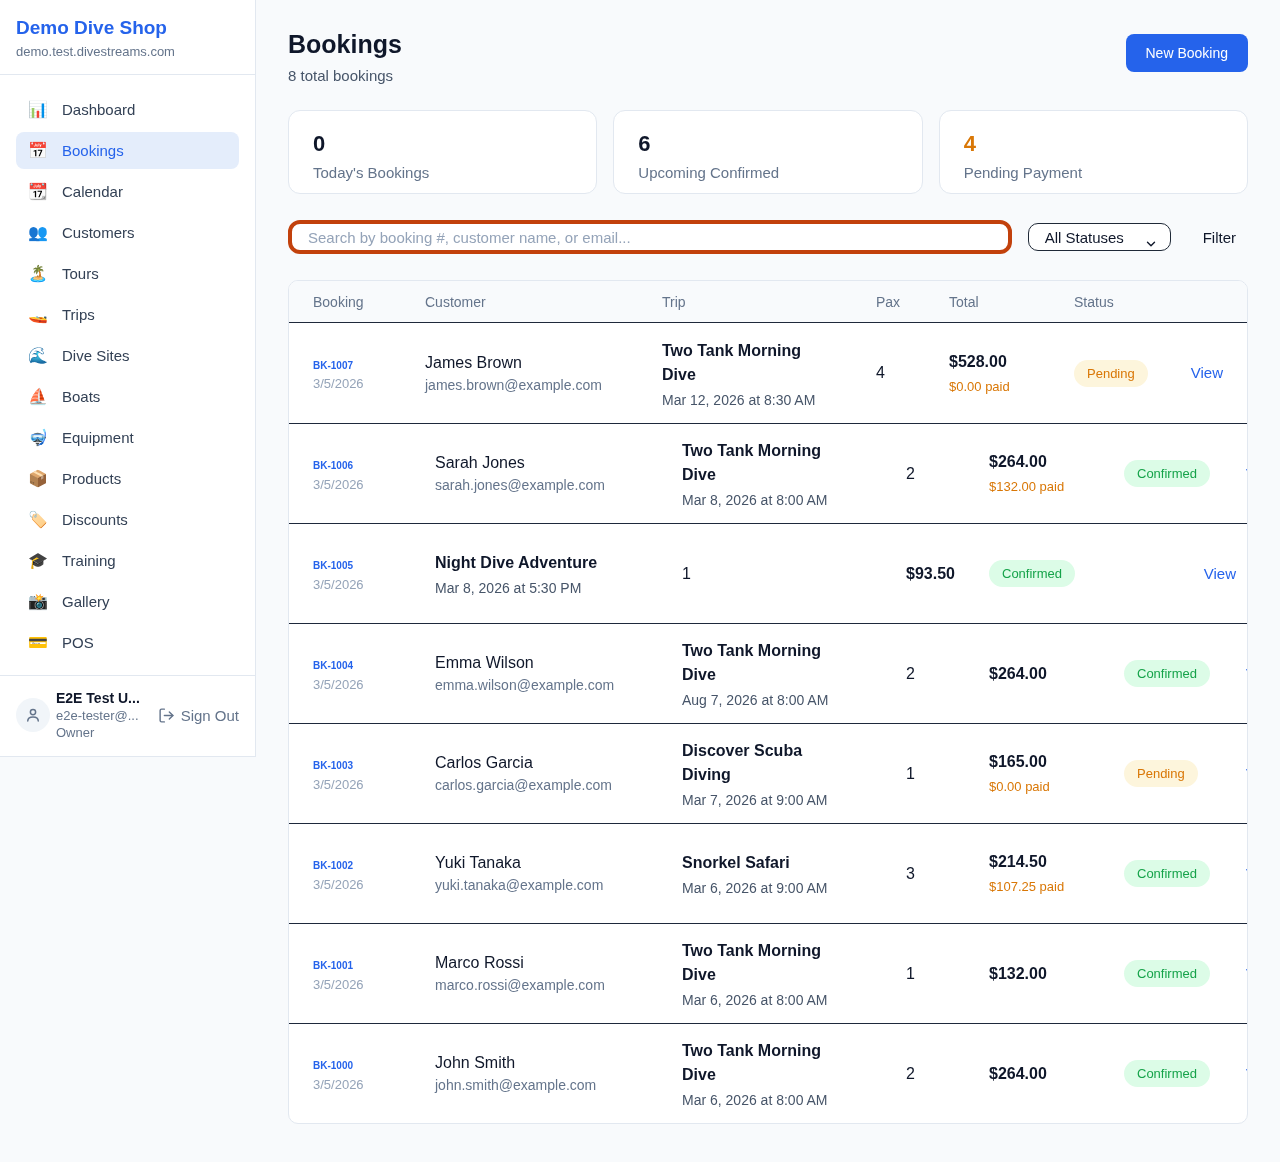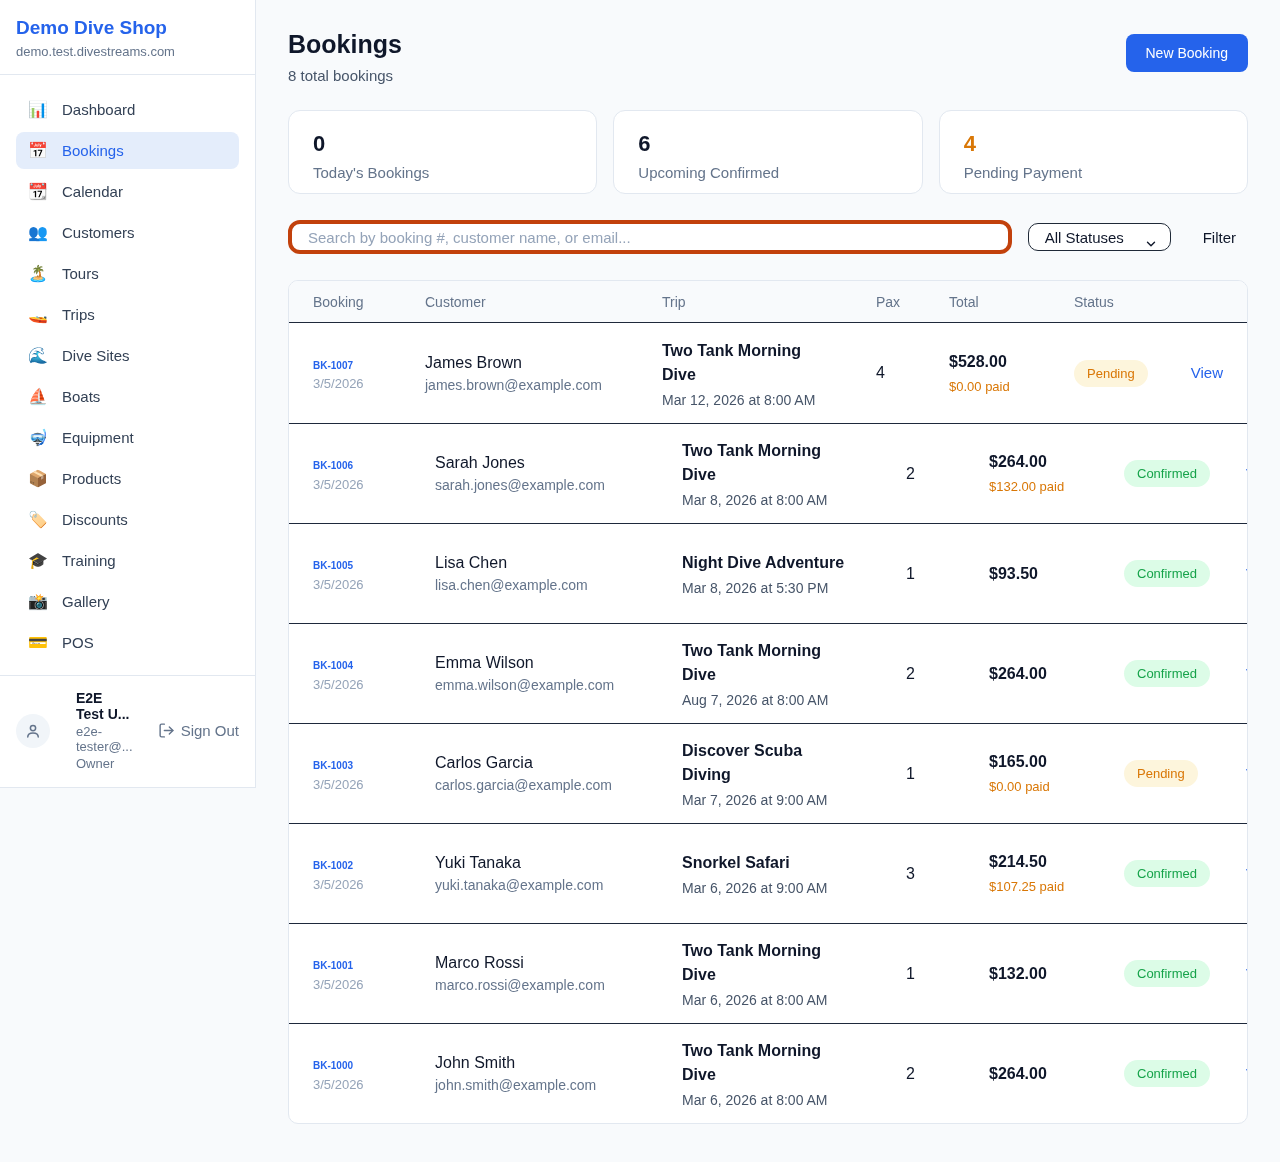--- a/index.html
+++ b/index.html
@@ -23,21 +23,21 @@
   .nav { padding: 16px 16px 10px 16px; }
   .nav-item {
     display: flex; align-items: center; gap: 14px;
     padding: 10px 12px; border-radius: 8px; margin-bottom: 4px;
     font-size: 15px; color: #334155; cursor: pointer;
   }
   .nav-item.active { background: #e4edfb; color: var(--accent, #2563eb); font-weight: 500; }
   .nav-icon { width: 20px; font-size: 16px; line-height: 1; text-align: center; flex: 0 0 20px; }
   .user-block {
     border-top: 1px solid var(--border, #e2e8f0);
-    padding: 14px 16px 16px 16px; display: flex; align-items: center; gap: 26px;
+    padding: 14px 16px 16px 16px; display: flex; align-items: center; gap: 6px;
   }
   .avatar {
     width: 34px; height: 34px; border-radius: 50%; background: #f1f5f9;
     display: flex; align-items: center; justify-content: center; flex: 0 0 34px;
   }
   .user-info { flex: 1; min-width: 0; }
   .user-name { font-size: 14px; font-weight: 700; color: #0f172a; }
   .user-email, .user-role { font-size: 13px; color: var(--gray, #64748b); margin-top: 2px; }
   .signout-btn {
     display: flex; align-items: center; gap: 6px; background: none; border: none;
@@ -276,21 +276,21 @@
     <div class="cell">
       <a class="bk-id">BK-1007</a>
       <div class="bk-date">3/5/2026</div>
     </div>
     <div class="cell">
       <div class="cust-name">James Brown</div>
       <div class="cust-email">james.brown@example.com</div>
     </div>
     <div class="cell">
       <div class="trip-name">Two Tank Morning Dive</div>
-      <div class="trip-time">Mar 12, 2026 at 8:00 AM</div>
+      <div class="trip-time">Mar 12, 2026 at 8:30 AM</div>
     </div>
     <div class="cell cell-pax">4</div>
     <div class="cell">
       <div class="total-amt">$528.00</div>
       <div class="paid-amt">$0.00 paid</div>
     </div>
     <div class="cell">
       <span class="badge badge-pending">Pending</span>
     </div>
     <div class="cell cell-view">
@@ -323,24 +323,20 @@
       <a class="view-link">View</a>
     </div>
   </div>
 
   <div class="trow">
     <div class="cell">
       <a class="bk-id">BK-1005</a>
       <div class="bk-date">3/5/2026</div>
     </div>
     <div class="cell">
-      <div class="cust-name">Lisa Chen</div>
-      <div class="cust-email">lisa.chen@example.com</div>
-    </div>
-    <div class="cell">
       <div class="trip-name">Night Dive Adventure</div>
       <div class="trip-time">Mar 8, 2026 at 5:30 PM</div>
     </div>
     <div class="cell cell-pax">1</div>
     <div class="cell">
       <div class="total-amt">$93.50</div>
 
     </div>
     <div class="cell">
       <span class="badge badge-confirmed">Confirmed</span>

